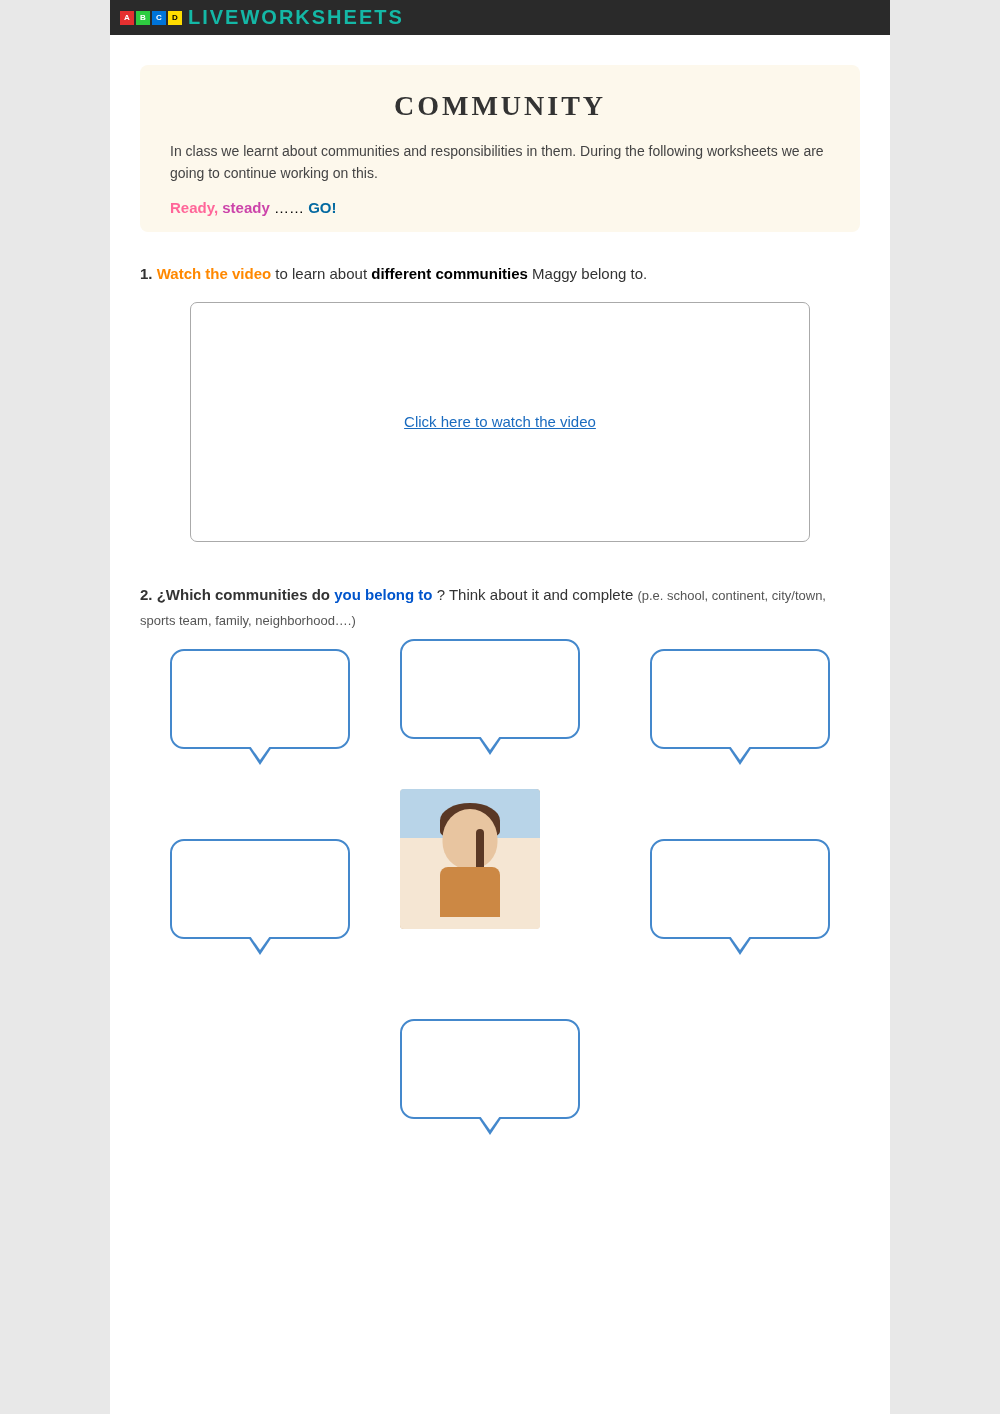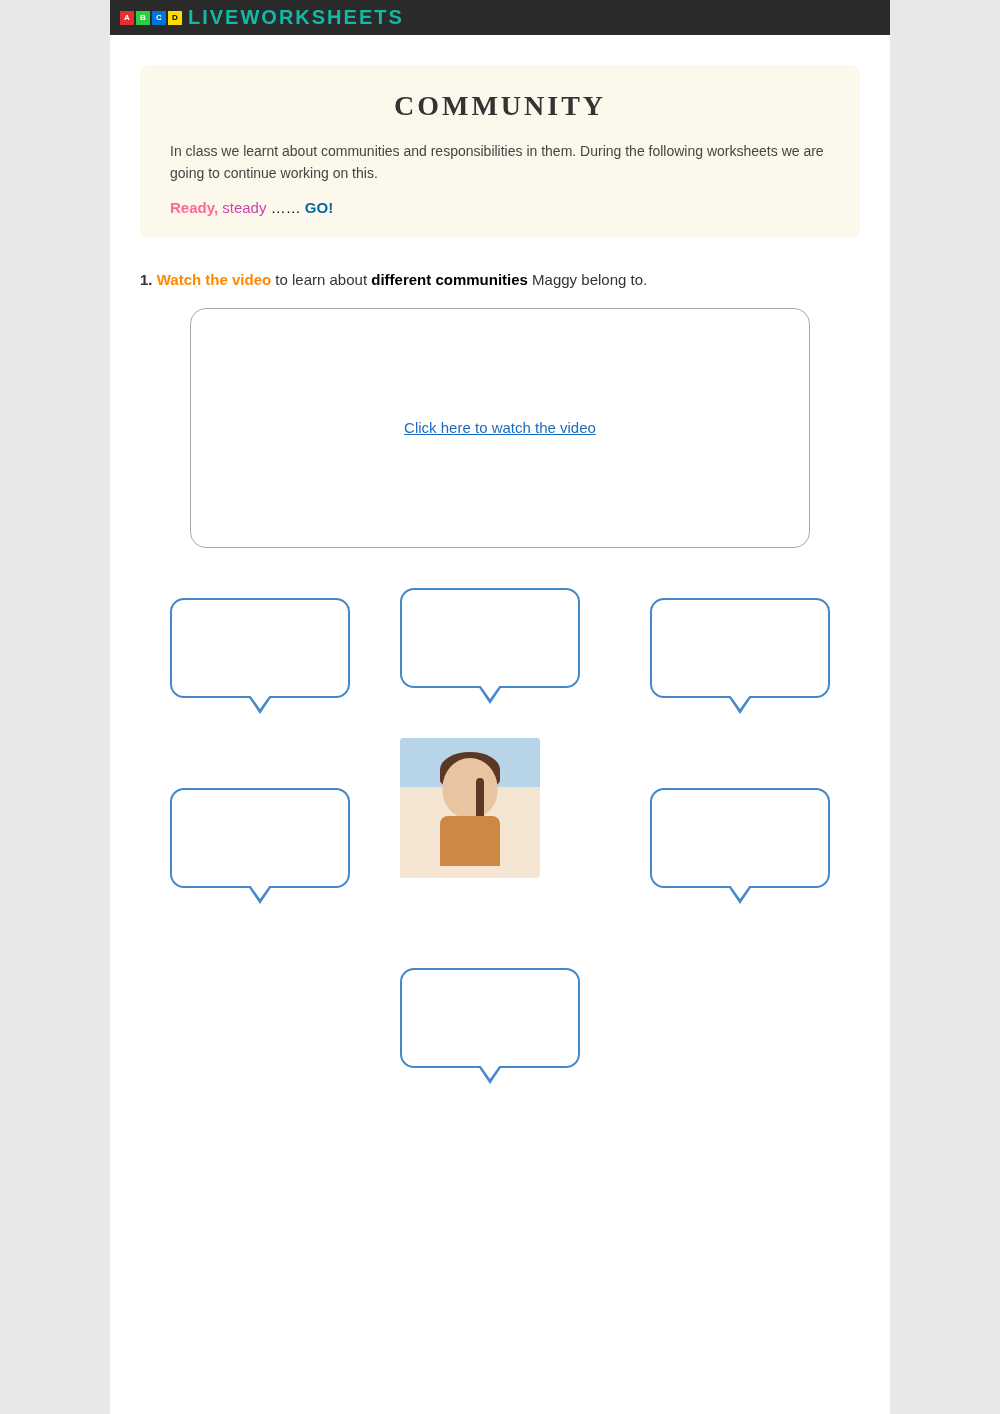--- a/index.html
+++ b/index.html
@@ -54,21 +54,21 @@
       font-weight: bold;
       letter-spacing: 2px;
       font-family: Arial Black, sans-serif;
     }
 
     
     .intro-box {
       background: #fdf8ec;
       border-radius: 8px;
       margin: 30px 30px 30px 30px;
-      padding: 25px 30px 22px 30px;
+      padding: 25px 30px 16px 30px;
     }
 
     .intro-title {
       text-align: center;
       font-size: 28px;
       font-weight: bold;
       letter-spacing: 3px;
       color: #333;
       margin-bottom: 18px;
       font-family: Georgia, serif;
@@ -79,21 +79,21 @@
       color: #444;
       line-height: 1.6;
       margin-bottom: 14px;
     }
 
     .intro-tagline {
       font-size: 15px;
     }
 
     .tagline-ready { color: #ff6699; font-weight: bold; text-align: center; }
-    .tagline-steady { color: #cc44aa; font-weight: normal; }
+    .tagline-steady { color: #cc44aa; font-weight: bold; }
     .tagline-go { color: #0369a1; font-weight: bold; }
 
     
     .section {
       margin: 25px 30px;
     }
 
     .section-label {
       font-size: 15px;
       margin-bottom: 16px;
@@ -106,21 +106,21 @@
       color: #333;
     }
 
     .highlight-orange { color: #ff8800; font-weight: bold; }
     .highlight-blue { color: #0055cc; font-weight: bold; }
     .highlight-teal { color: #000000; font-weight: bold; }
 
     
     .video-box {
       border: 1.5px solid #aaa;
-      border-radius: 16px;
+      border-radius: 7px;
       width: 620px;
       height: 240px;
       margin: 0 auto;
       display: flex;
       align-items: center;
       justify-content: center;
     }
 
     .video-link {
       color: #1a6bbf;
@@ -296,20 +296,27 @@
       <span class="highlight-teal">different communities</span>
       <span> Maggy belong to.</span>
     </p>
 
     <div class="video-box">
       <a class="video-link" href="#">Click here to watch the video</a>
     </div>
   </div>
 
   <div class="section" style="margin-top: 40px;">
+    <p class="section2-label">
+      <span class="section-number">2.</span>
+      <strong>¿Which communities do </strong>
+      <span class="highlight-blue">you belong to</span>
+      <span>? Think about it and complete </span>
+      <span style="font-size:13px; color:#555;">(p.e. school, continent, city/town, sports team, family, neighborhood….)</span>
+    </p>
 
     <div class="bubbles-container">
 
       <div class="bubble bubble-top-left">
         <input type="text" style="width: 100%; height: 100%; border: none; outline: none; background: transparent; font-size: 13px; padding: 8px; border-radius: 12px;" placeholder="">
       </div>
 
       <div class="bubble bubble-top-center">
         <input type="text" style="width: 100%; height: 100%; border: none; outline: none; background: transparent; font-size: 13px; padding: 8px; border-radius: 12px;" placeholder="">
       </div>

